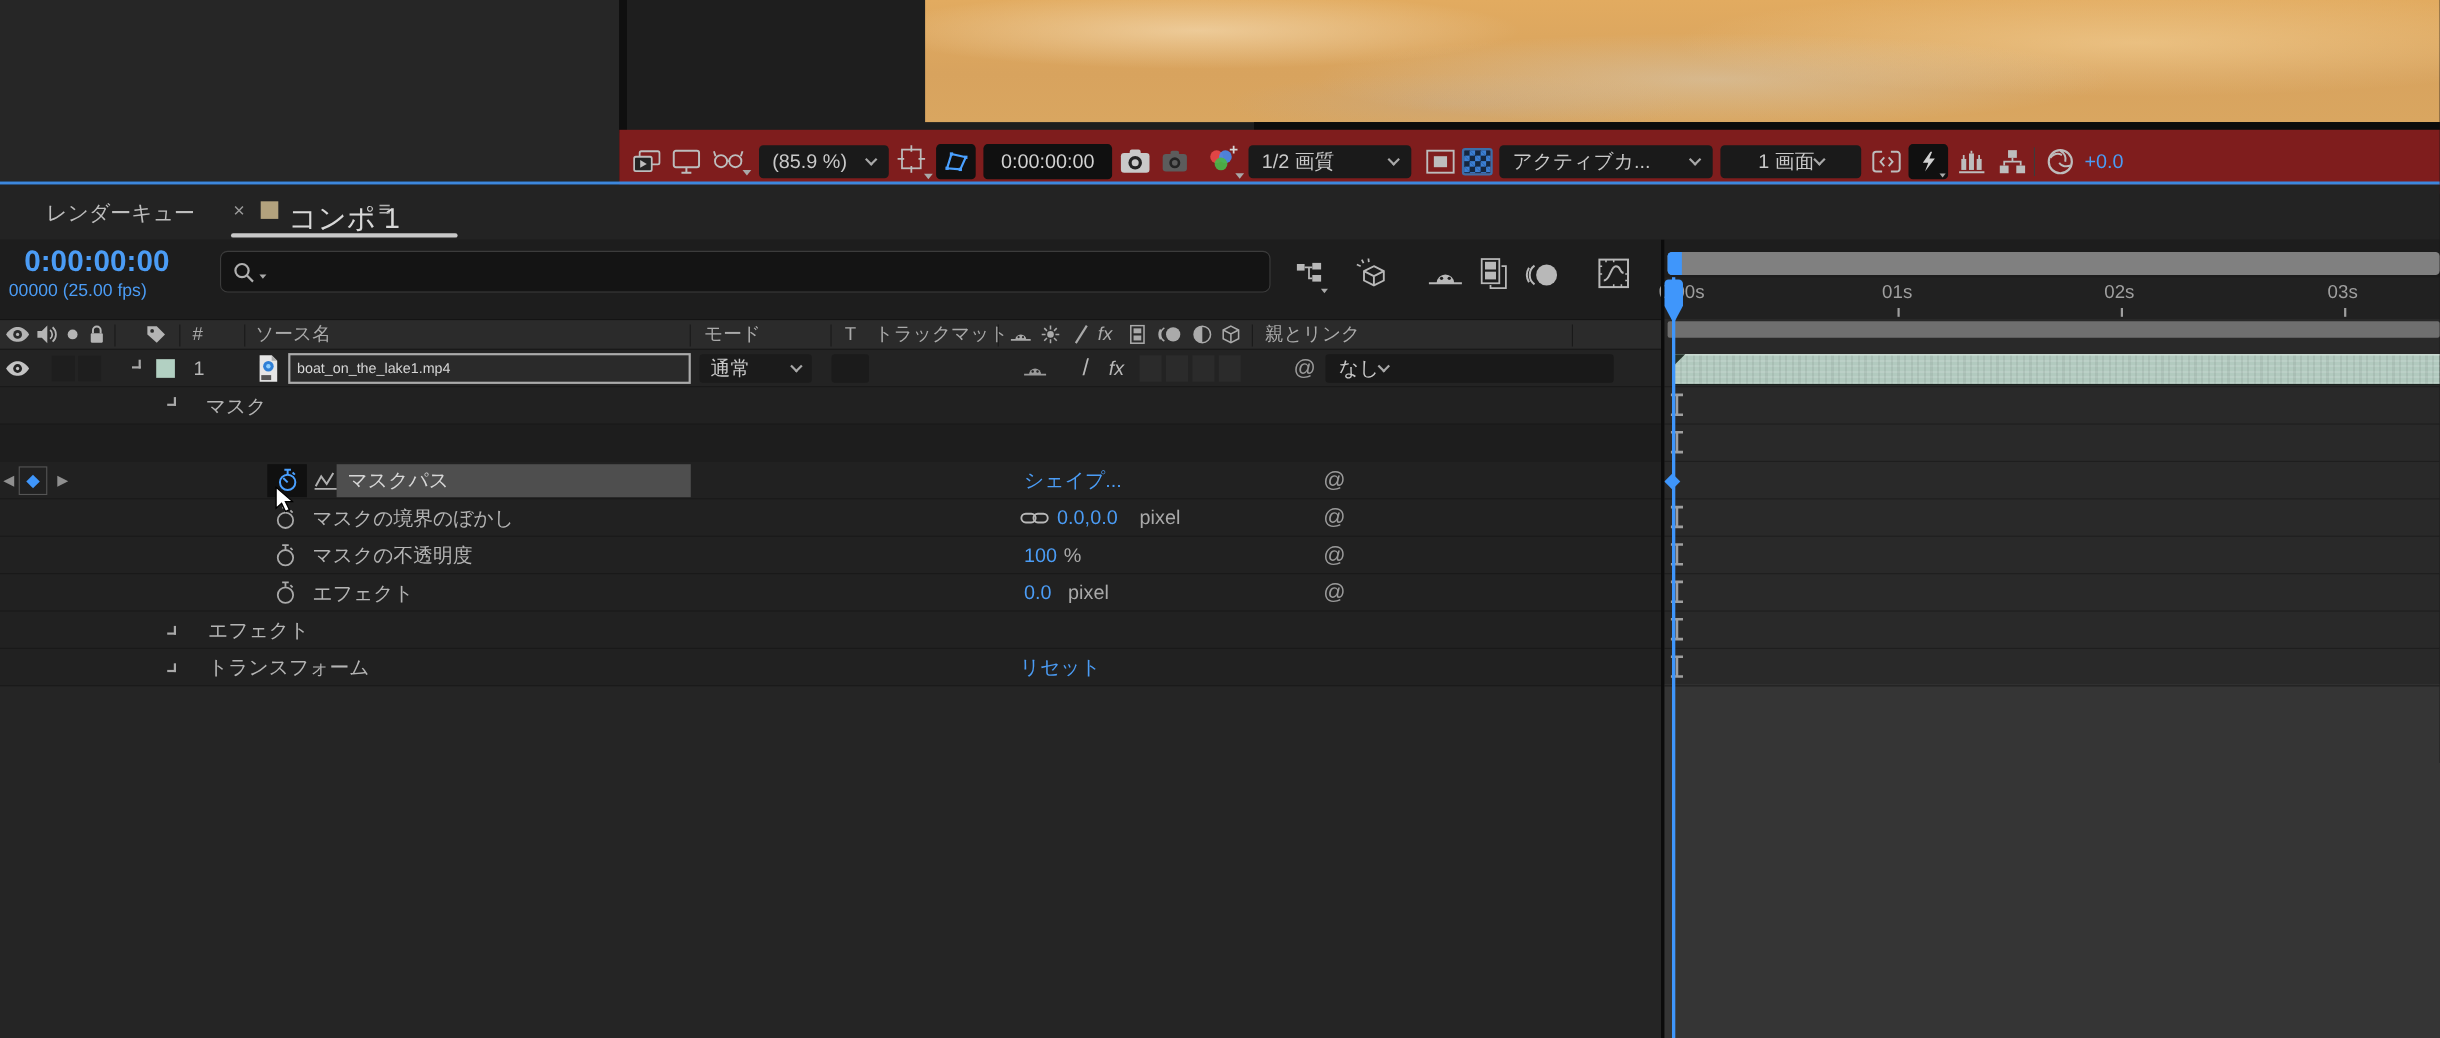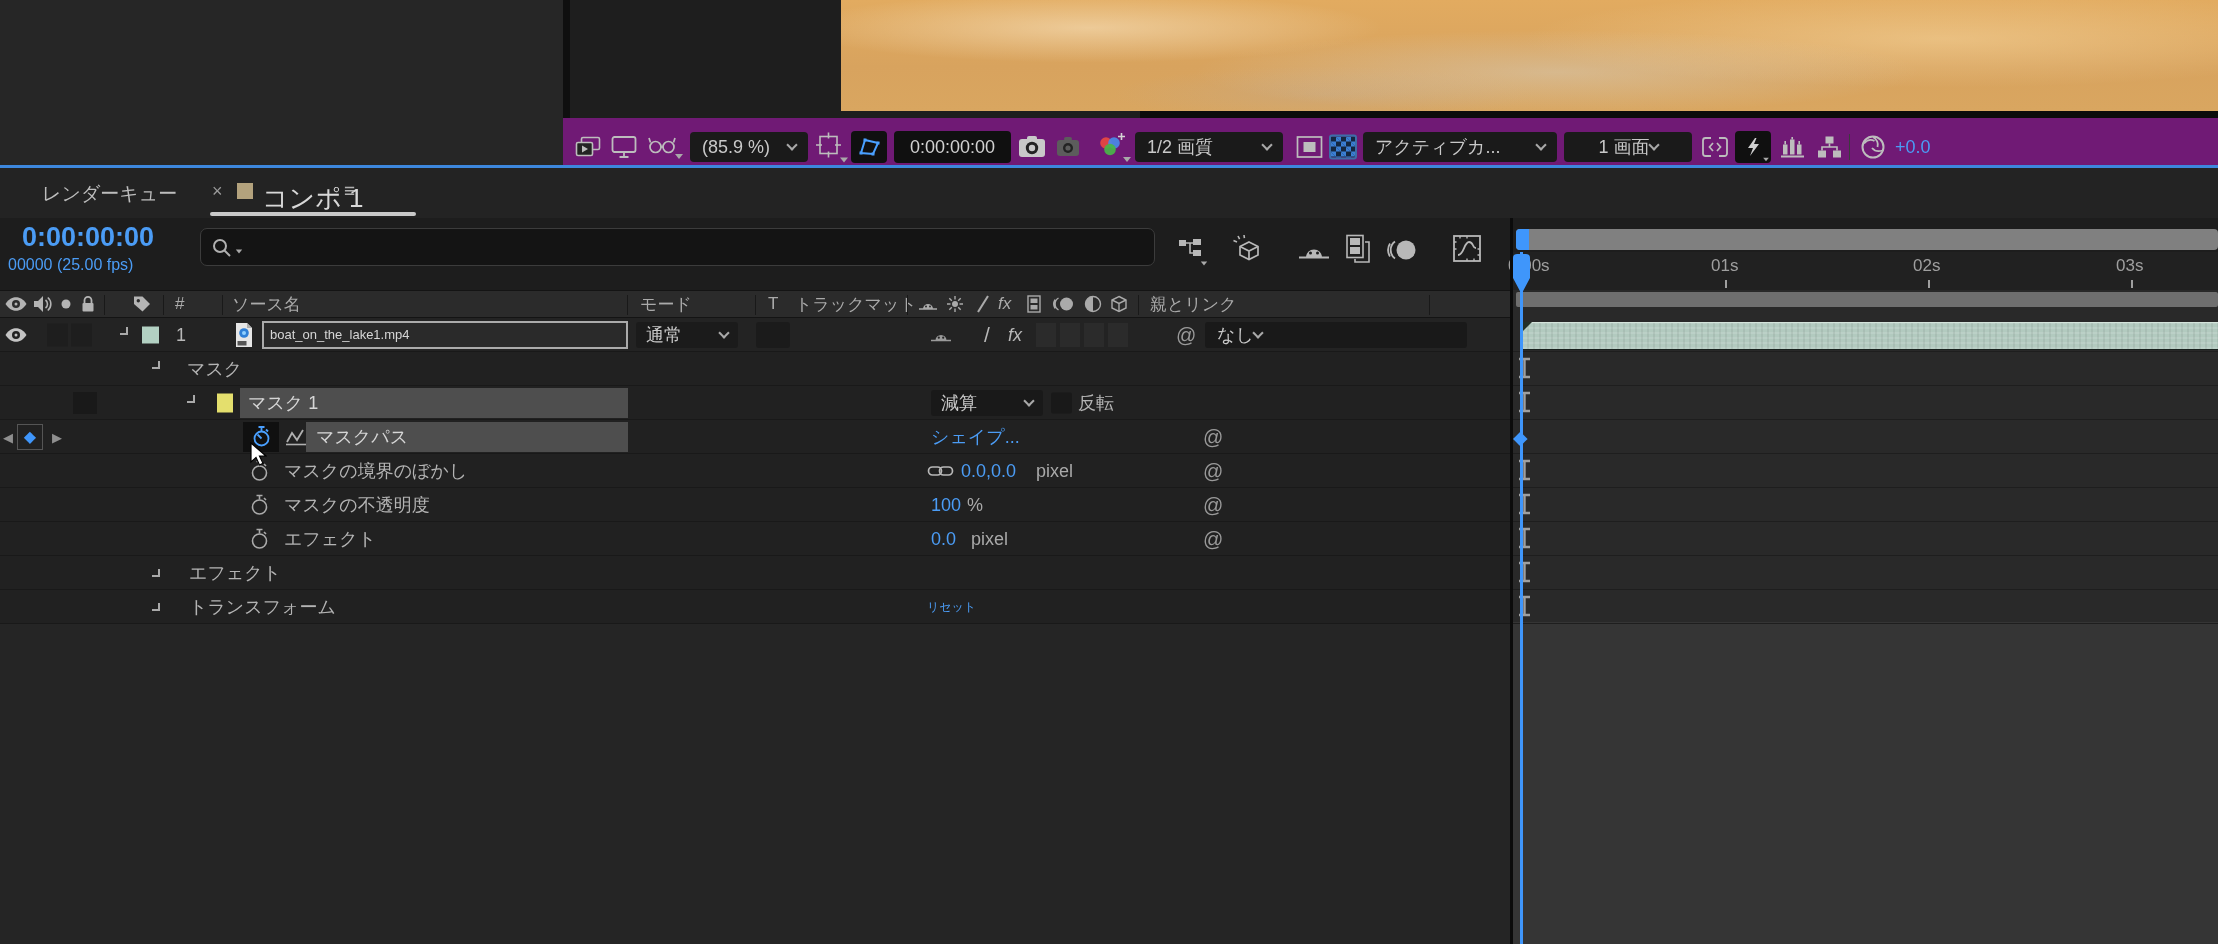--- a/index.html
+++ b/index.html
@@ -14,21 +14,21 @@
   #top-divider { left:563px; top:0; width:7px; height:121px; background:#0f0f0f; }
   #viewer { left:570px; top:0; width:1648px; height:165px; background:#1e1e1e; }
   #viewer-image { left:271px; top:0; width:1377px; height:111px;
     background:
       radial-gradient(ellipse 420px 50px at 18% 25%, rgba(255,244,220,.45), transparent 70%),
       radial-gradient(ellipse 520px 60px at 52% 65%, rgba(214,224,228,.35), transparent 70%),
       radial-gradient(ellipse 600px 70px at 80% 35%, rgba(255,230,180,.4), transparent 70%),
       radial-gradient(ellipse 300px 40px at 35% 85%, rgba(190,170,150,.35), transparent 70%),
       linear-gradient(180deg,#e2ab60,#d8a35e 60%,#d9a660); }
   #viewer-underline { left:570px; top:111px; width:1648px; height:7px; background:#0c0c0c; }
-  #comp-toolbar { left:563px; top:118px; width:1655px; height:58px; background:#701a75; }
+  #comp-toolbar { left:563px; top:118px; width:1655px; height:58px; background:#7f1d1d; }
 
   .tb-icon { position:absolute; top:50%; transform:translateY(-50%); }
   .dd { position:absolute; top:50%; transform:translateY(-50%); height:30px; background:#1a1a1a;
         border-radius:4px; display:flex; align-items:center; font-size:18px; color:#c9c9c9; }
   .darkbox { background:#101010; border-radius:4px; }
   .cdn { width:8px; height:8px; border-right:2px solid #a9a9a9; border-bottom:2px solid #a9a9a9;
          transform:rotate(45deg); display:inline-block; margin-top:-4px; }
   .crt { width:8px; height:8px; border-right:2px solid #a9a9a9; border-bottom:2px solid #a9a9a9;
          transform:rotate(-45deg); display:inline-block; }
   .tinyv { width:0; height:0; border-left:4px solid transparent; border-right:4px solid transparent;
@@ -372,33 +372,20 @@
       <span style="font-size:18px; color:#c9c9c9">なし</span>
       <span class="cdn" style="margin-right:12px"></span>
     </div>
   </div>
 
   <div class="row" style="top:184px; height:34px">
     <span class="cdn rc" style="left:152px"></span>
     <span class="rc plabel" style="left:187px">マスク</span>
   </div>
 
-  <div class="row" style="top:218px; height:34px">
-    <span class="rc" style="left:73px; width:24px; height:22px; background:#191919"></span>
-    <div class="hilite" style="left:240px; width:388px"></div>
-    <span class="cdn rc" style="left:187px"></span>
-    <span class="rc" style="left:217px; width:16px; height:19px; background:#e4df6d"></span>
-    <span class="rc plabel" style="left:248px; color:#d6d6d6">マスク 1</span>
-    <div class="rc flexc" style="left:931px; width:112px; height:26px; background:#191919; border-radius:3px; padding-left:10px; justify-content:space-between">
-      <span style="font-size:18px; color:#c9c9c9">減算</span>
-      <span class="cdn" style="margin-right:10px"></span>
-    </div>
-    <span class="rc" style="left:1051px; width:21px; height:21px; background:#191919; border-radius:2px"></span>
-    <span class="rc plabel" style="left:1078px">反転</span>
-  </div>
 
   <div class="row" style="top:252px; height:34px">
     <span class="rc navarrow" style="left:3px">◀</span>
     <span class="rc flexc" style="left:17px; width:26px; height:26px; border:1px solid #555; justify-content:center">
       <span class="kf-diamond" style="font-size:16px">◆</span>
     </span>
     <span class="rc navarrow" style="left:52px">▶</span>
     <div class="hilite" style="left:306px; width:322px"></div>
     <span class="rc flexc" style="left:243px; width:36px; height:30px; background:#101010; justify-content:center">
       <svg width="19" height="23" viewBox="0 0 19 23">
@@ -457,21 +444,21 @@
   </div>
 
   <div class="row" style="top:388px; height:34px">
     <span class="crt rc" style="left:152px"></span>
     <span class="rc plabel" style="left:189px">エフェクト</span>
   </div>
 
   <div class="row" style="top:422px; height:34px">
     <span class="crt rc" style="left:152px"></span>
     <span class="rc plabel" style="left:189px">トランスフォーム</span>
-    <span class="rc" style="left:927px; font-size:12px; color:#4b9cf5">リセット</span>
+    <span class="rc" style="left:927px; font-size:18px; color:#4b9cf5">リセット</span>
   </div>
 
   <div class="abs" id="left-bottom"></div>
 
   <div class="abs" id="tl-right-rows"></div>
   <div class="abs" id="tl-right-bottom"></div>
   <div class="abs tl-rowline" style="top:183px"></div>
   <div class="abs tl-rowline" style="top:217px"></div>
   <div class="abs tl-rowline" style="top:251px"></div>
   <div class="abs tl-rowline" style="top:285px"></div>

